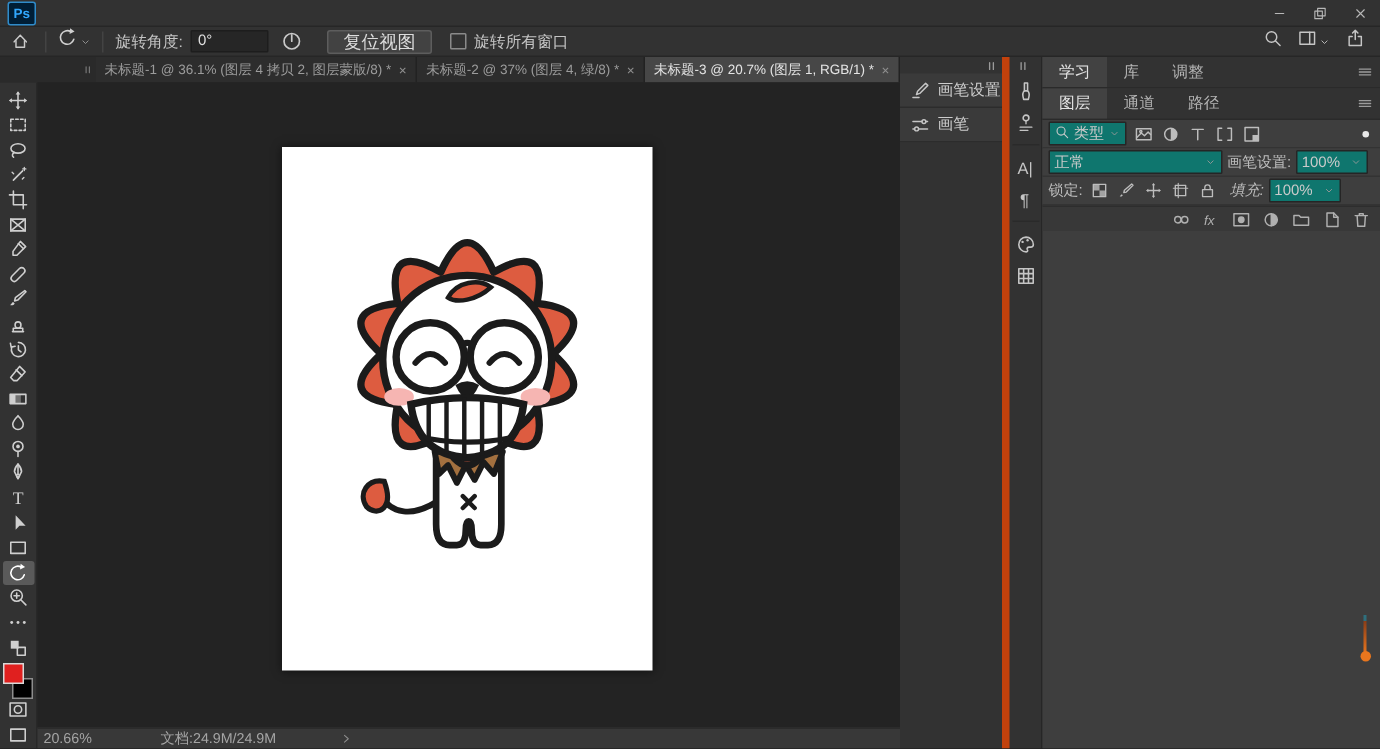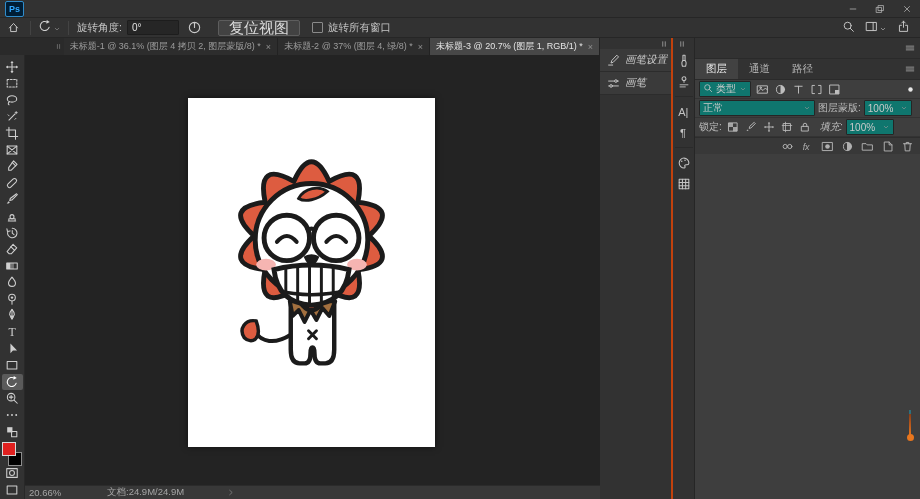--- a/index.html
+++ b/index.html
@@ -24,21 +24,21 @@
   .optionsbar{position:absolute;left:0;top:18px;width:920px;height:20px;background:#323232;
     border-bottom:1px solid #262626;box-sizing:border-box;display:flex;align-items:center;color:#c9c9c9;}
   .ob-icon{display:flex;align-items:center;justify-content:center;color:#c9c9c9;padding:0 7px;}
   .ob-sep{width:1px;height:14px;background:#434343;margin:0 3px;}
   .ob-tool{display:flex;align-items:center;padding:0 4px;color:#d0d0d0;}
   .ob-tool .tiny{margin-left:1px;color:#9a9a9a;}
   .ob-label{font-size:10.5px;margin:0 5px;color:#c4c4c4;white-space:nowrap;}
   .ob-input{width:42px;height:13px;background:#262626;border:1px solid #1d1d1d;font-size:10px;
     color:#e0e0e0;display:inline-flex;align-items:center;padding:0 4px;border-radius:1px;}
   .dial{margin:0 8px;color:#c9c9c9;display:flex;align-items:center;}
-  .ob-btn{font-family:inherit;font-size:15px;color:#dcdcdc;background:#424242;border:1px solid #5d5d5d;
+  .ob-btn{font-family:inherit;font-size:12px;color:#dcdcdc;background:#424242;border:1px solid #5d5d5d;
     border-radius:2px;height:16px;padding:0 10px;margin:0 8px;line-height:14px;}
   .cb{width:9px;height:9px;border:1px solid #8a8a8a;background:transparent;display:inline-block;margin-left:4px;border-radius:1px;}
   .ob-right{margin-left:auto;display:flex;align-items:center;gap:10px;padding-right:10px;color:#c5c5c5;}
   .ob-right .grp{display:flex;align-items:center;gap:1px;}
   
   .tabsrow{position:absolute;left:0;top:38px;width:600px;height:17px;background:#2a2a2a;display:flex;align-items:flex-end;overflow:hidden;justify-content:flex-end;}
   .tools-chev{color:#777;padding:0 2px;display:flex;align-items:center;height:100%;}
   #doc-tabs{display:flex;height:100%;}
   .doc-tab{display:flex;align-items:center;background:#2d2d2d;color:#9c9c9c;font-size:9px;
     padding:0 6px;border-right:1px solid #222;white-space:nowrap;max-width:205px;overflow:hidden;}
@@ -59,21 +59,21 @@
     box-shadow:0 0 6px rgba(0,0,0,.55);}
   .doc-canvas svg{display:block;}
   
   .statusbar{position:absolute;left:25px;top:485px;width:575px;height:14px;background:#383838;
     display:flex;align-items:center;font-size:9.5px;color:#a5a5a5;border-top:1px solid #2b2b2b;box-sizing:border-box;}
   .zoom-val{margin-left:4px;width:70px;}
   .doc-info{margin-left:8px;}
   .status-chev{margin-left:42px;color:#8d8d8d;display:flex;align-items:center;}
   
   .docks{position:absolute;left:600px;top:38px;width:320px;height:461px;background:#323232;display:flex;}
-  .dockA{width:73px;border-right:2px solid #c2410c;box-sizing:border-box;font-style:italic;}
+  .dockA{width:73px;border-right:5px solid #c2410c;box-sizing:border-box;}
   .dockB{width:22px;border-right:1px solid #262626;box-sizing:border-box;display:flex;flex-direction:column;align-items:center;}
   .dock-chev{height:10px;display:flex;justify-content:flex-end;align-items:center;color:#9a9a9a;padding:1px 3px 0 0;}
   .dockA-btn{height:22px;display:flex;align-items:center;gap:5px;padding-left:7px;background:#3a3a3a;
     border-bottom:1px solid #2c2c2c;color:#cccccc;font-size:10.5px;}
   .dockA-btn .ic{color:#c5c5c5;display:flex;align-items:center;}
   .dockB-icon{width:20px;height:19px;display:flex;align-items:center;justify-content:center;color:#c5c5c5;margin-top:2px;border-radius:2px;}
   .dockB-gap{width:18px;height:1px;background:#2a2a2a;margin:5px 0 3px;}
   
   .main-panel{flex:1;display:flex;flex-direction:column;background:#3e3e3e;}
   .pgroup-header{height:20px;background:#323232;display:flex;align-items:stretch;border-bottom:1px solid #2a2a2a;}
@@ -579,20 +579,25 @@
               <g fill="none" stroke="currentColor" stroke-width="1.2" stroke-linecap="round" stroke-linejoin="round">
                 <rect x="2.5" y="2.5" width="11" height="11"></rect>
                 <path d="M2.5 6.2h11M2.5 9.9h11M6.2 2.5v11M9.9 2.5v11"></path>
               </g>
             </svg>
           </div>
         </div>
     </div>
     <div class="main-panel">
       <div class="pgroup-header">
+        <span id="group1-tabs" style="display:flex;">
+            <span class="ptab active">学习</span>
+            <span class="ptab">库</span>
+            <span class="ptab">调整</span>
+          </span>
         <span class="pmenu">
             <svg viewBox="0 0 16 16" width="12" height="12">
               <g fill="none" stroke="currentColor" stroke-width="1.2" stroke-linecap="round" stroke-linejoin="round">
                 <path d="M3 5.5h10M3 8h10M3 10.5h10"></path>
               </g>
             </svg>
           </span>
       </div>
       <div class="pgroup-header">
         <span id="group2-tabs" style="display:flex;">
@@ -678,21 +683,21 @@
         <span class="dd blend">
           <span style="flex:1;">正常</span>
           <span class="chev">
               <svg viewBox="0 0 16 16" width="8" height="8">
                 <g fill="none" stroke="currentColor" stroke-width="1.2" stroke-linecap="round" stroke-linejoin="round">
                   <path d="M4.5 6.5L8 10l3.5-3.5"></path>
                 </g>
               </svg>
             </span>
         </span>
-        <span class="p-label">图层蒙版:</span>
+        <span class="p-label">画笔设置:</span>
         <span class="dd num">
           <span>100%</span>
           <span class="chev">
               <svg viewBox="0 0 16 16" width="8" height="8">
                 <g fill="none" stroke="currentColor" stroke-width="1.2" stroke-linecap="round" stroke-linejoin="round">
                   <path d="M4.5 6.5L8 10l3.5-3.5"></path>
                 </g>
               </svg>
             </span>
         </span>

